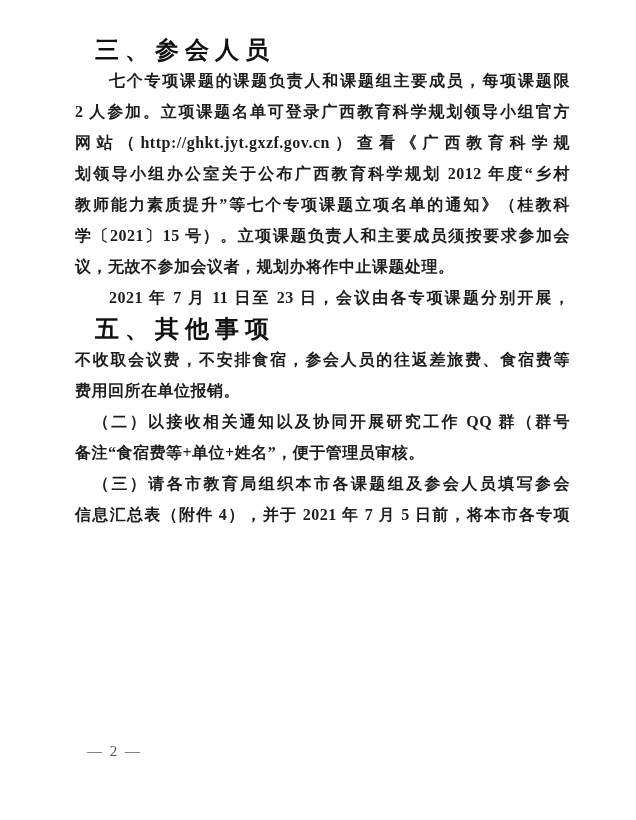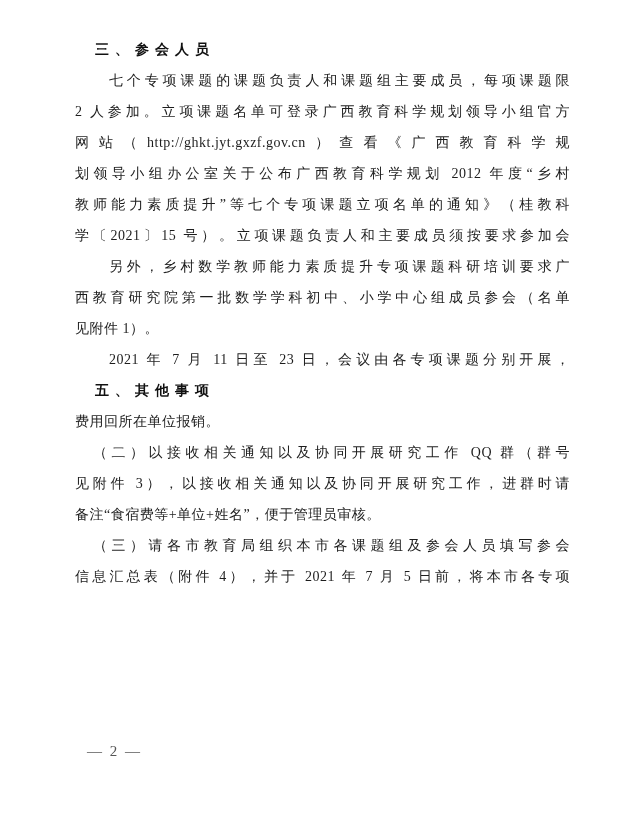--- a/index.html
+++ b/index.html
@@ -19,34 +19,35 @@
   }
   .doc{
     position:absolute;
     top:34px;
     left:75px;
     width:495px;
   }
   .heading{
     font-family:"Liberation Sans","DejaVu Sans",sans-serif;
     font-weight:700;
-    font-size:14px;
+    font-size:24px;
     line-height:31px;
     letter-spacing:6px;
     padding-left:20px;
     color:#111111;
     white-space:nowrap;
   }
   .para{display:block;}
   .line{
-    font-size:14px;
+    font-size:16px;
     line-height:31px;
     letter-spacing:0.5px;
     color:var(--text-color);
     white-space:normal;
+    font-weight:bold;
   }
   .line.fill{
     text-align:justify;
     text-align-last:justify;
     -moz-text-align-last:justify;
   }
   .line.indent{padding-left:34px;}
   .line.indent-paren{padding-left:18px;}
   .pagenum{
     position:absolute;
@@ -64,36 +65,32 @@
 <div class="page">
   <div class="doc" id="doc-body">
       <div class="heading">三、参会人员</div>
       <div class="para">
         <div class="line fill indent">七个专项课题的课题负责人和课题组主要成员，每项课题限</div>
         <div class="line fill">2 人参加。立项课题名单可登录广西教育科学规划领导小组官方</div>
         <div class="line fill">网站（http://ghkt.jyt.gxzf.gov.cn）查看《广西教育科学规</div>
         <div class="line fill">划领导小组办公室关于公布广西教育科学规划 2012 年度“乡村</div>
         <div class="line fill">教师能力素质提升”等七个专项课题立项名单的通知》（桂教科</div>
         <div class="line fill">学〔2021〕15 号）。立项课题负责人和主要成员须按要求参加会</div>
-      </div>
-      <div class="para">
-        <div class="line fill indent">另外，乡村数学教师能力素质提升专项课题科研培训要求广</div>
-        <div class="line fill">西教育研究院第一批数学学科初中、小学中心组成员参会（名单</div>
-        <div class="line">见附件 1）。</div>
+        <div class="line">议，无故不参加会议者，规划办将作中止课题处理。</div>
       </div>
       <div class="para">
         <div class="line fill indent">2021 年 7 月 11 日至 23 日，会议由各专项课题分别开展，</div>
       </div>
       <div class="heading">五、其他事项</div>
       <div class="para">
+        <div class="line fill">不收取会议费，不安排食宿，参会人员的往返差旅费、食宿费等</div>
         <div class="line">费用回所在单位报销。</div>
       </div>
       <div class="para">
         <div class="line fill indent-paren">（二）以接收相关通知以及协同开展研究工作 QQ 群（群号</div>
-        <div class="line fill">见附件 3），以接收相关通知以及协同开展研究工作，进群时请</div>
         <div class="line">备注“食宿费等+单位+姓名”，便于管理员审核。</div>
       </div>
       <div class="para">
         <div class="line fill indent-paren">（三）请各市教育局组织本市各课题组及参会人员填写参会</div>
         <div class="line fill">信息汇总表（附件 4），并于 2021 年 7 月 5 日前，将本市各专项</div>
       </div>
     </div>
   <div class="pagenum">— 2 —</div>
 </div>
 

